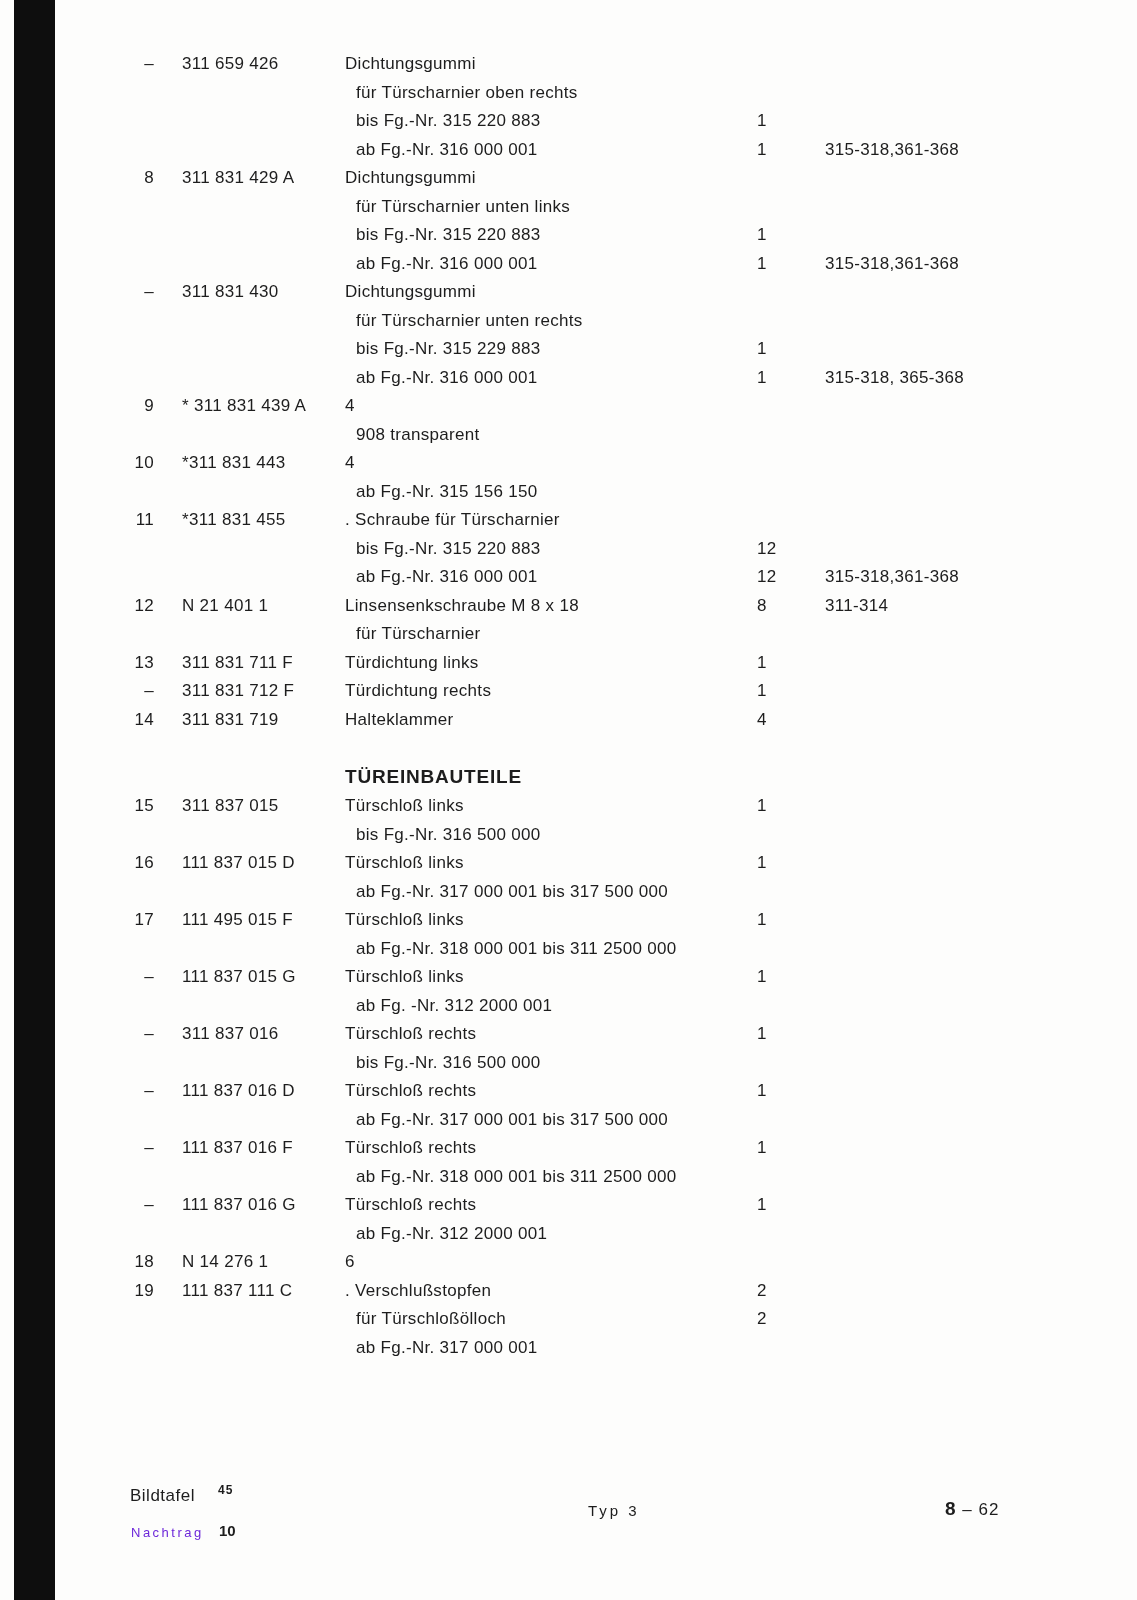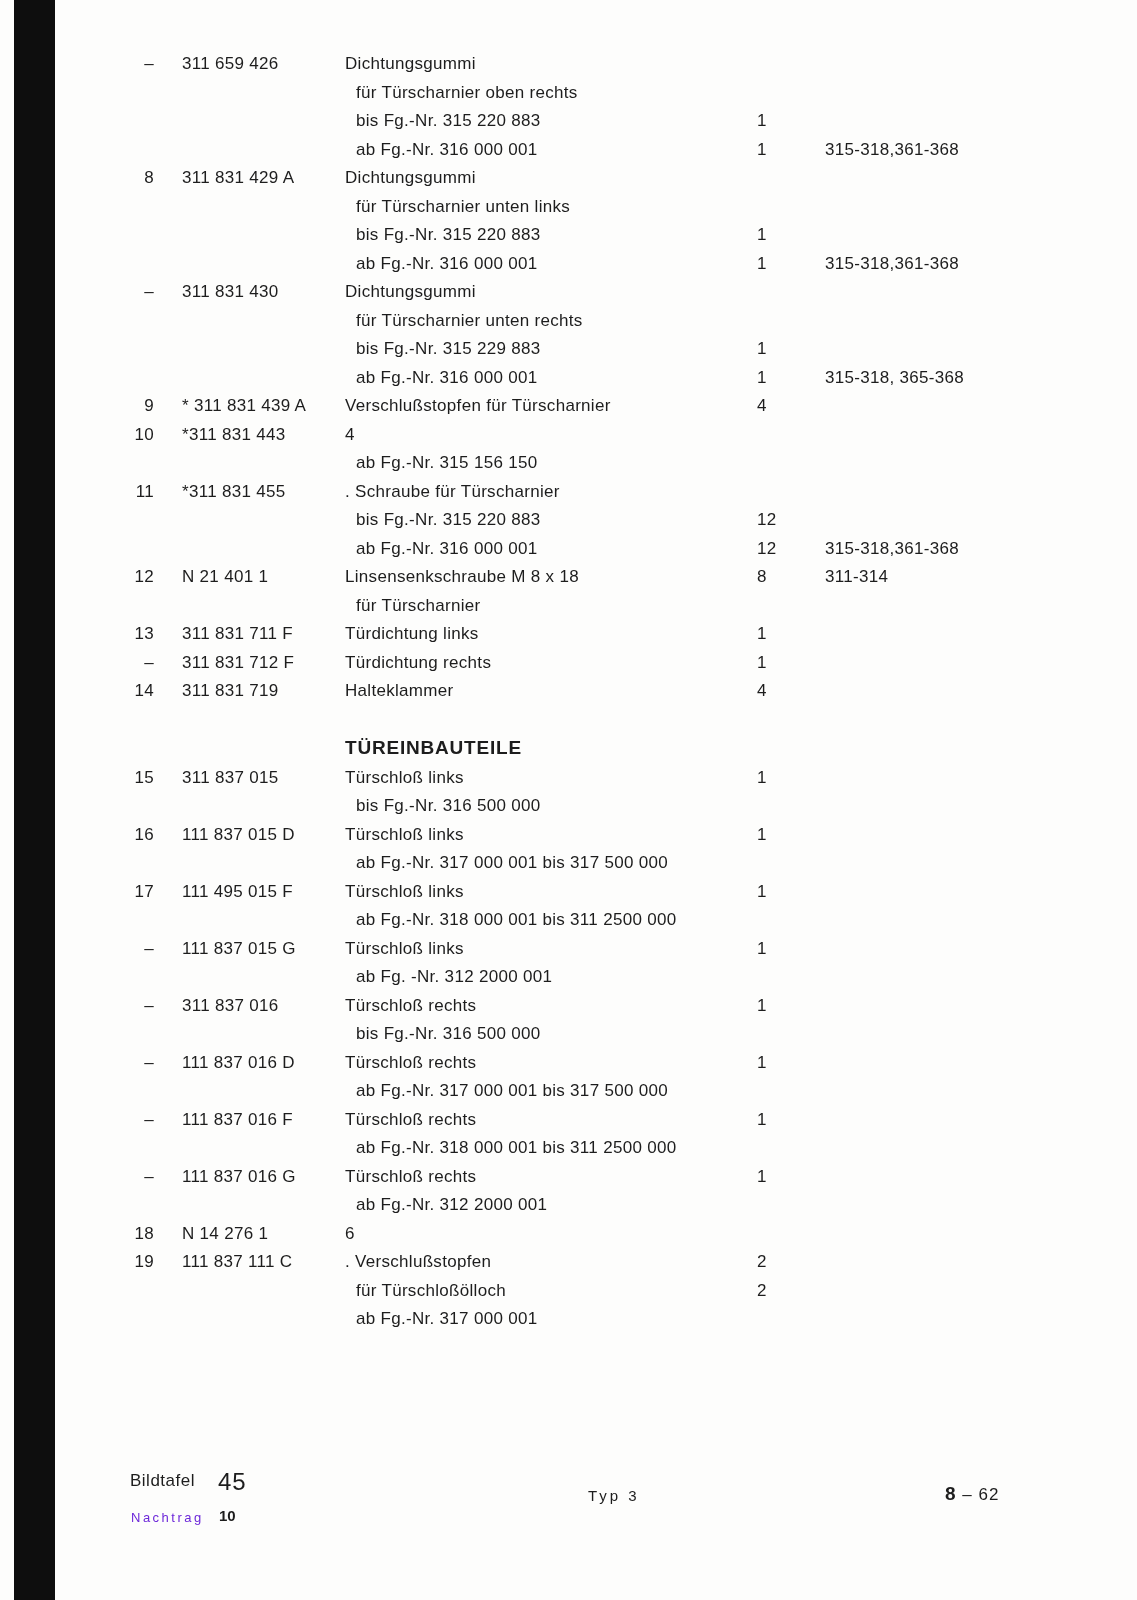--- a/index.html
+++ b/index.html
@@ -32,23 +32,23 @@
   .cell-desc.indent{padding-left:11px;}
   .row-spacer{height:28.5px;}
   .section-row{
     line-height:28.5px;
     padding-left:562px; 
   }
   .section-row{padding-left:227px;}
   .section-title{
     font-size:19px;font-weight:bold;letter-spacing:0.8px;
   }
-  .footer{position:absolute;left:0;top:0;width:1137px;height:1276px;pointer-events:none;}
+  .footer{position:absolute;left:0;top:15px;width:1137px;height:1276px;pointer-events:none;}
   .f-bildtafel{position:absolute;left:130px;top:1471px;font-size:17px;letter-spacing:0.5px;}
-  .f-bildtafel-num{position:absolute;left:218px;top:1468px;font-size:24px;font-weight:normal;letter-spacing:1px;}
+  .f-bildtafel-num{position:absolute;left:218px;top:1468px;font-size:12px;font-weight:bold;letter-spacing:1px;}
   .f-nachtrag{position:absolute;left:131px;top:1510px;font-size:13px;letter-spacing:2.5px;color:#6d28d9;}
   .f-nachtrag-num{position:absolute;left:219px;top:1507px;font-size:15px;font-weight:bold;}
   .f-typ{position:absolute;left:588px;top:1487px;font-size:15px;letter-spacing:3px;}
   .f-pageref{position:absolute;left:945px;top:1483px;font-size:17px;letter-spacing:1px;}
   .f-pageref .bold{font-weight:bold;font-size:19px;}
 </style>
 </head>
 <body>
 
 <div class="page">
@@ -135,27 +135,27 @@
       <div class="row">
         <span class="cell-pos"></span>
         <span class="cell-part"></span>
         <span class="cell-desc indent">ab Fg.-Nr. 316 000 001</span>
         <span class="cell-qty">1</span>
         <span class="cell-remark">315-318, 365-368</span>
       </div>
       <div class="row">
         <span class="cell-pos">9</span>
         <span class="cell-part">* 311 831 439 A</span>
-        <span class="cell-desc">Verschlußstopfen für Türscharnier</span>
         <span class="cell-qty">4</span>
         <span class="cell-remark"></span>
       </div>
       <div class="row">
         <span class="cell-pos"></span>
         <span class="cell-part"></span>
+        <span class="cell-desc indent">908 transparent</span>
         <span class="cell-qty"></span>
         <span class="cell-remark"></span>
       </div>
       <div class="row">
         <span class="cell-pos">10</span>
         <span class="cell-part">*311 831 443</span>
         <span class="cell-qty">4</span>
         <span class="cell-remark"></span>
       </div>
       <div class="row">

